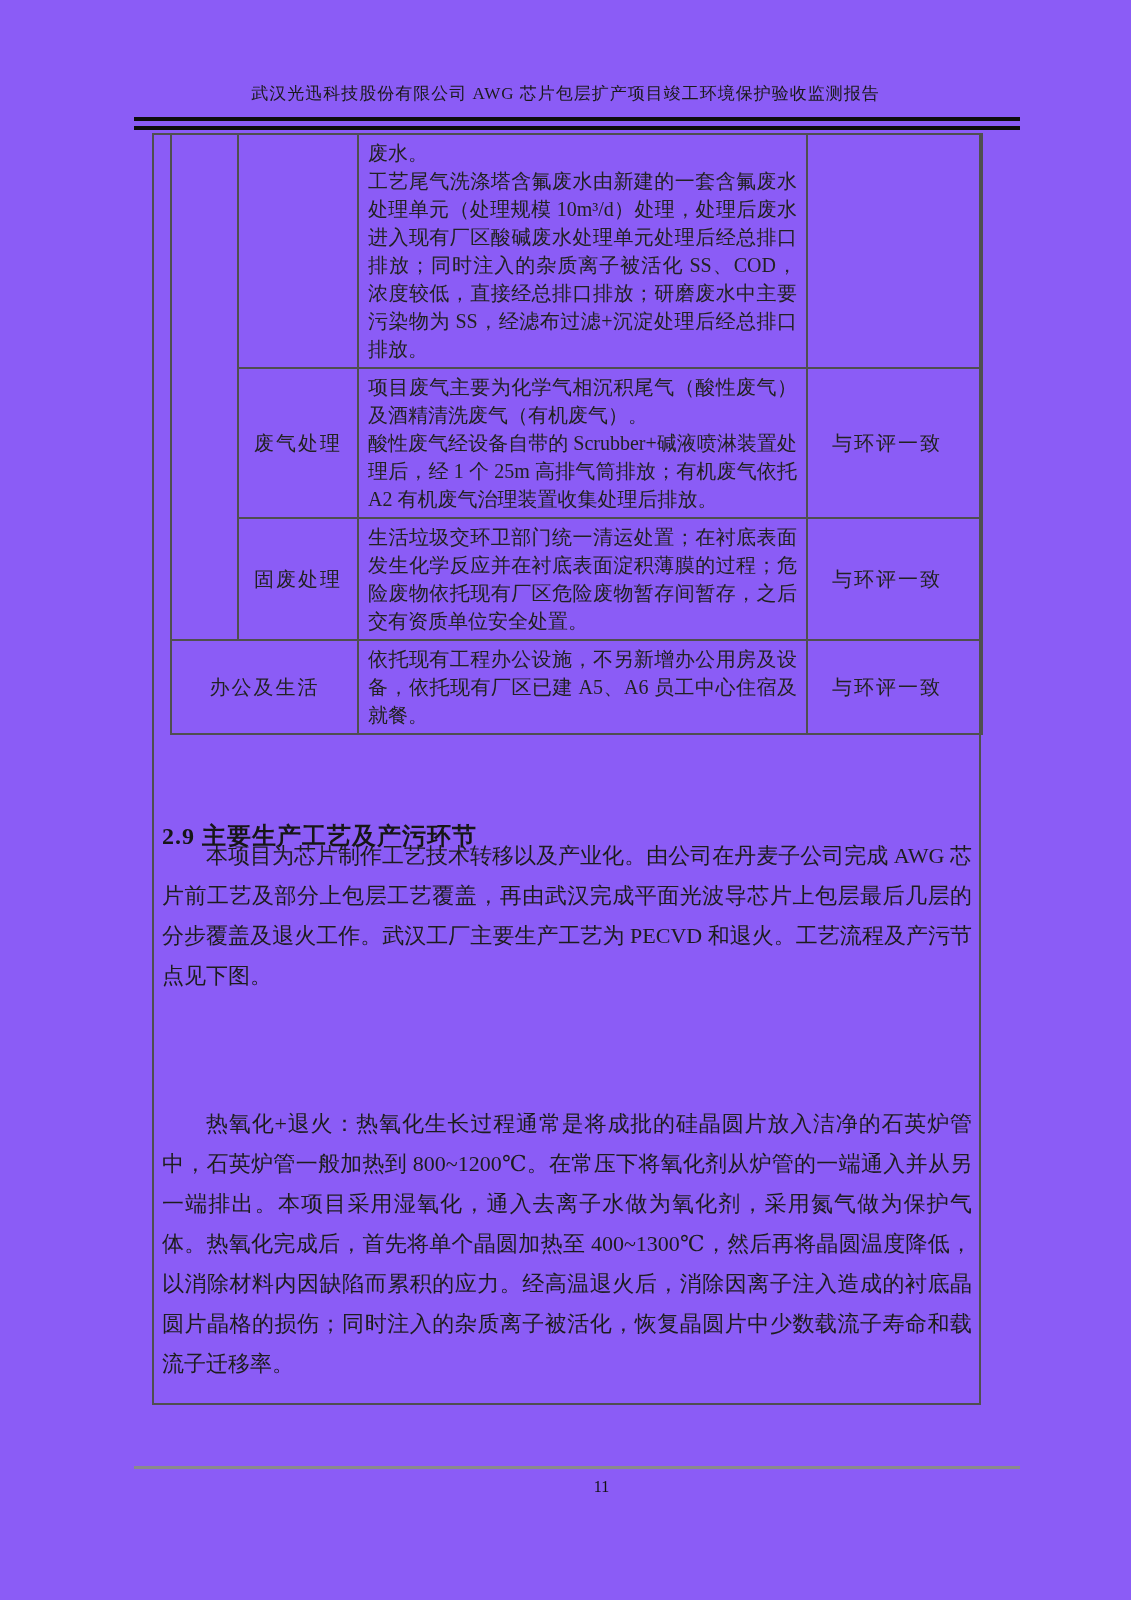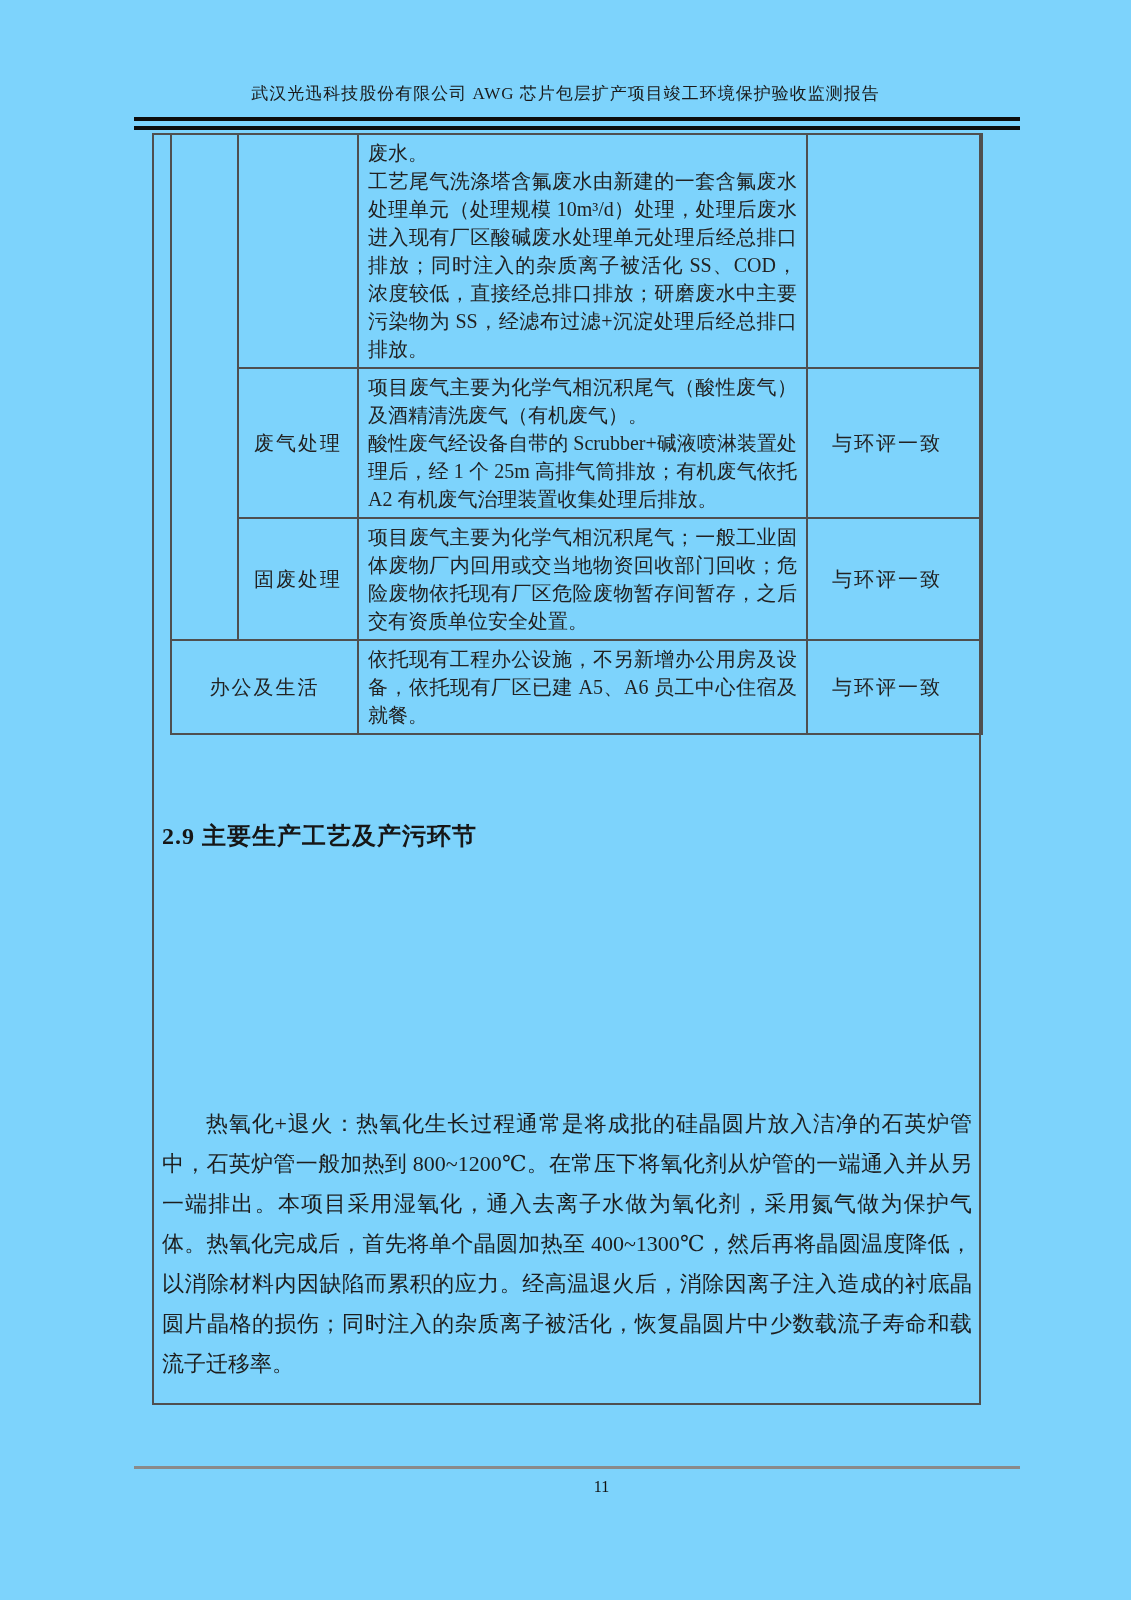--- a/index.html
+++ b/index.html
@@ -4,21 +4,21 @@
 <style>
   html, body {
     margin: 0;
     padding: 0;
     background: #ffffff;
   }
   .page {
     position: relative;
     width: 1131px;
     height: 1600px;
-    background: #7dd3fc;
+    background: #8b5cf6;
     font-family: "Liberation Serif", "DejaVu Serif", serif;
     color: #1c1c1c;
     overflow: hidden;
   }
   
   .header-title {
     position: absolute;
     top: 82px;
     left: 0;
     width: 100%;
@@ -155,36 +155,37 @@
       <td class="cell-label">废气处理</td>
       <td class="cell-content">
         <div class="para">项目废气主要为化学气相沉积尾气（酸性废气）及酒精清洗废气（有机废气）。</div>
         <div class="para">酸性废气经设备自带的 Scrubber+碱液喷淋装置处理后，经 1 个 25m 高排气筒排放；有机废气依托 A2 有机废气治理装置收集处理后排放。</div>
       </td>
       <td class="cell-status">与环评一致</td>
     </tr>
     <tr style="height:120px;">
       <td class="cell-label">固废处理</td>
       <td class="cell-content">
-        <div class="para">项目废气主要为化学气相沉积尾气；一般工业固体废物厂内回用或交当地物资回收部门回收；危险废物依托现有厂区危险废物暂存间暂存，之后交有资质单位安全处置。</div>
+        <div class="para">生活垃圾交环卫部门统一清运处置；在衬底表面发生化学反应并在衬底表面淀积薄膜的过程；危险废物依托现有厂区危险废物暂存间暂存，之后交有资质单位安全处置。</div>
       </td>
       <td class="cell-status">与环评一致</td>
     </tr>
     <tr style="height:87px;">
       <td colspan="2" class="cell-label">办公及生活</td>
       <td class="cell-content">
         <div class="para">依托现有工程办公设施，不另新增办公用房及设备，依托现有厂区已建 A5、A6 员工中心住宿及就餐。</div>
       </td>
       <td class="cell-status">与环评一致</td>
     </tr>
   </tbody>
     </table>
 
   <div class="section-heading">2.9 主要生产工艺及产污环节</div>
 
+  <div class="body-para para-1">本项目为芯片制作工艺技术转移以及产业化。由公司在丹麦子公司完成 AWG 芯片前工艺及部分上包层工艺覆盖，再由武汉完成平面光波导芯片上包层最后几层的分步覆盖及退火工作。武汉工厂主要生产工艺为 PECVD 和退火。工艺流程及产污节点见下图。</div>
 
 
   <div class="body-para para-3">热氧化+退火：热氧化生长过程通常是将成批的硅晶圆片放入洁净的石英炉管中，石英炉管一般加热到 800~1200℃。在常压下将氧化剂从炉管的一端通入并从另一端排出。本项目采用湿氧化，通入去离子水做为氧化剂，采用氮气做为保护气体。热氧化完成后，首先将单个晶圆加热至 400~1300℃，然后再将晶圆温度降低，以消除材料内因缺陷而累积的应力。经高温退火后，消除因离子注入造成的衬底晶圆片晶格的损伤；同时注入的杂质离子被活化，恢复晶圆片中少数载流子寿命和载流子迁移率。</div>
 
   <div class="footer-rule"></div>
 
   <div class="page-number">11</div>
 
 </div>
 

